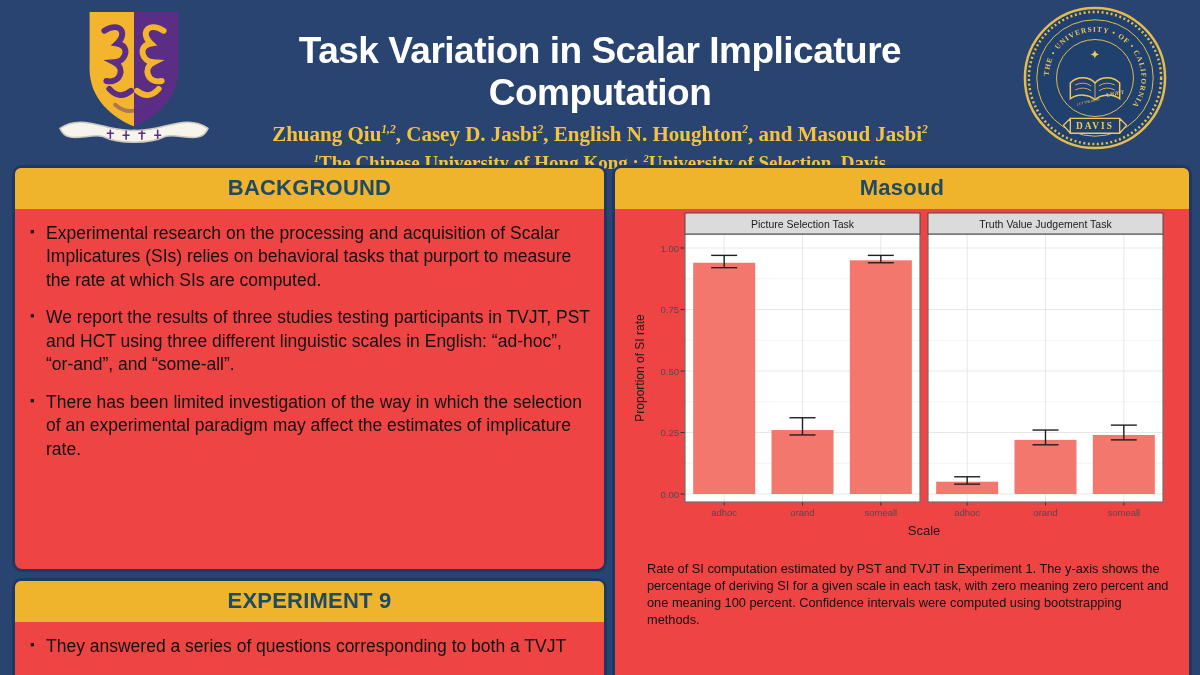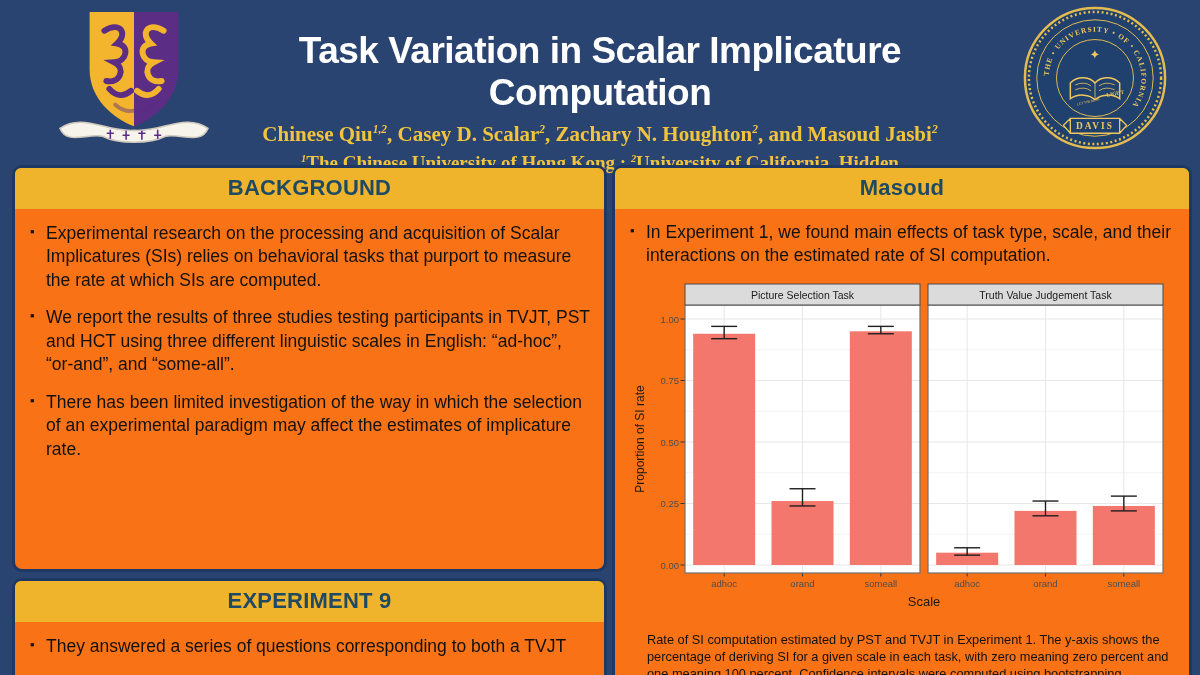--- a/index.html
+++ b/index.html
@@ -22,21 +22,21 @@
   .affiliations-line {
     margin-top:5px; font-size:19px; font-weight:700; color:#F2C43C;
     font-family:"Liberation Serif", serif;
   }
   .authors-line sup, .affiliations-line sup { font-size:55%; vertical-align:super;font-style:italic; }
   .cuhk-logo { position:absolute; left:48px; top:6px; }
   .ucd-seal { position:absolute; left:1020px; top:4px; }
 
   
   .box {
-    position:absolute; background:#f97316;
+    position:absolute; background:#ef4444;
     border:3px solid #1D3862; border-radius:10px;
   }
   .box-header {
     background:#EFB32C; border-radius:6px 6px 0 0; text-align:center;
     padding:7px 0 8px 0;
   }
   .box-header span {
     font-size:22px; font-weight:700; color:#1E4A63; letter-spacing:0.2px;
   }
   .background-box  { left:12px;  top:165px; width:595px; height:407px; }
@@ -74,22 +74,22 @@
       <g stroke="#5B2D84" stroke-width="1.6" stroke-linecap="round">
         <path d="M56,126 v8 M53,129 h6"></path>
         <path d="M72,127 v8 M69,131 h6"></path>
         <path d="M88,127 v8 M85,129 h6"></path>
         <path d="M104,126 v8 M101,131 h6"></path>
       </g>
     </svg>
 
     <div class="header-text">
       <div class="poster-title">Task Variation in Scalar Implicature Computation</div>
-      <div class="authors-line" id="authors-line"><span>Chinese Qiu</span><sup>1,2</sup><span>, Casey D. Scalar</span><sup>2</sup><span>, Zachary N. Houghton</span><sup>2</sup><span>, and Masoud Jasbi</span><sup>2</sup></div>
-      <div class="affiliations-line" id="affiliations-line"><sup>1</sup><span>The Chinese University of Hong Kong ; </span><sup>2</sup><span>University of California, Hidden</span></div>
+      <div class="authors-line" id="authors-line"><span>Zhuang Qiu</span><sup>1,2</sup><span>, Casey D. Jasbi</span><sup>2</sup><span>, English N. Houghton</span><sup>2</sup><span>, and Masoud Jasbi</span><sup>2</sup></div>
+      <div class="affiliations-line" id="affiliations-line"><sup>1</sup><span>The Chinese University of Hong Kong ; </span><sup>2</sup><span>University of Selection, Davis</span></div>
     </div>
 
     <svg class="ucd-seal" width="150" height="148" viewBox="0 0 150 150">
       <circle cx="75" cy="75" r="71" fill="#20406E" stroke="#E3BC4F" stroke-width="2.5"></circle>
       <circle cx="75" cy="75" r="67" fill="none" stroke="#E3BC4F" stroke-width="2.5" stroke-dasharray="2 2.6"></circle>
       <circle cx="75" cy="75" r="59" fill="none" stroke="#E3BC4F" stroke-width="1"></circle>
       <circle cx="75" cy="75" r="39" fill="none" stroke="#E3BC4F" stroke-width="1"></circle>
       <defs>
         <path id="sealRingPath" d="M 28,75 a 47,47 0 1 1 94,0 a 47,47 0 1 1 -94,0"></path>
       </defs>
@@ -123,23 +123,20 @@
     </div>
     <div class="bullets">
         <div class="bullet">They answered a series of questions corresponding to both a TVJT</div>
       </div>
   </section>
 
   <section class="box results-box">
     <div class="box-header">
       <span>Masoud</span>
     </div>
-    <div class="bullets">
-        <div class="bullet">In Experiment 1, we found main effects of task type, scale, and their interactions on the estimated rate of SI computation.</div>
-      </div>
     <svg id="results-chart" class="results-chart" width="538" height="344" viewBox="0 0 538 344">
         <text x="11" y="157" text-anchor="middle" font-size="12" fill="#1a1a1a" font-family="Liberation Sans, sans-serif" transform="rotate(-90 11 157)">Proportion of SI rate</text>
         <text x="46" y="286.5" text-anchor="end" font-size="9.5" fill="#4d4d4d" font-family="Liberation Sans, sans-serif">0.00</text>
         <line x1="47.5" y1="283" x2="52" y2="283" stroke="#333" stroke-width="1"></line>
         <text x="46" y="225" text-anchor="end" font-size="9.5" fill="#4d4d4d" font-family="Liberation Sans, sans-serif">0.25</text>
         <line x1="47.5" y1="221.5" x2="52" y2="221.5" stroke="#333" stroke-width="1"></line>
         <text x="46" y="163.5" text-anchor="end" font-size="9.5" fill="#4d4d4d" font-family="Liberation Sans, sans-serif">0.50</text>
         <line x1="47.5" y1="160" x2="52" y2="160" stroke="#333" stroke-width="1"></line>
         <text x="46" y="102" text-anchor="end" font-size="9.5" fill="#4d4d4d" font-family="Liberation Sans, sans-serif">0.75</text>
         <line x1="47.5" y1="98.5" x2="52" y2="98.5" stroke="#333" stroke-width="1"></line>

